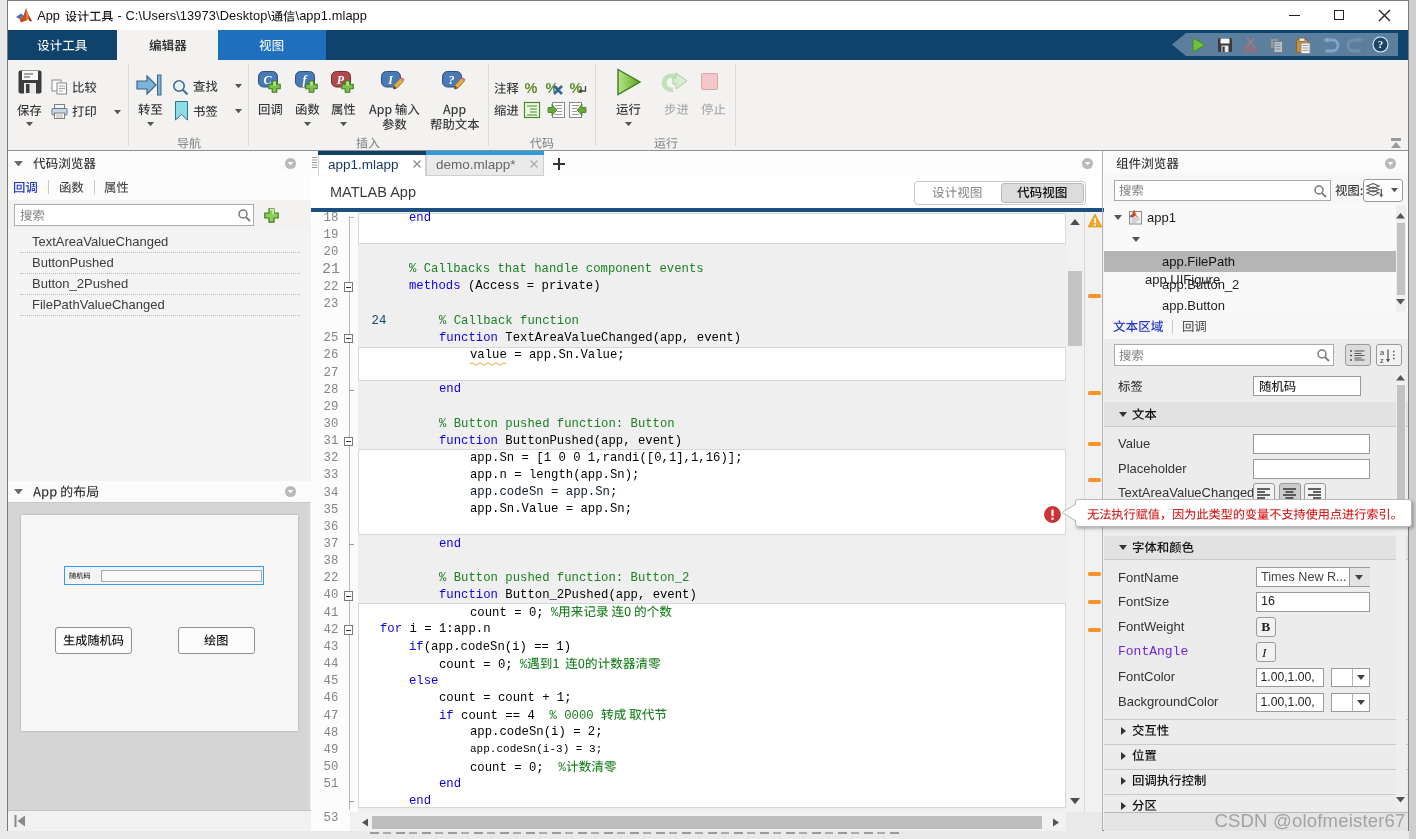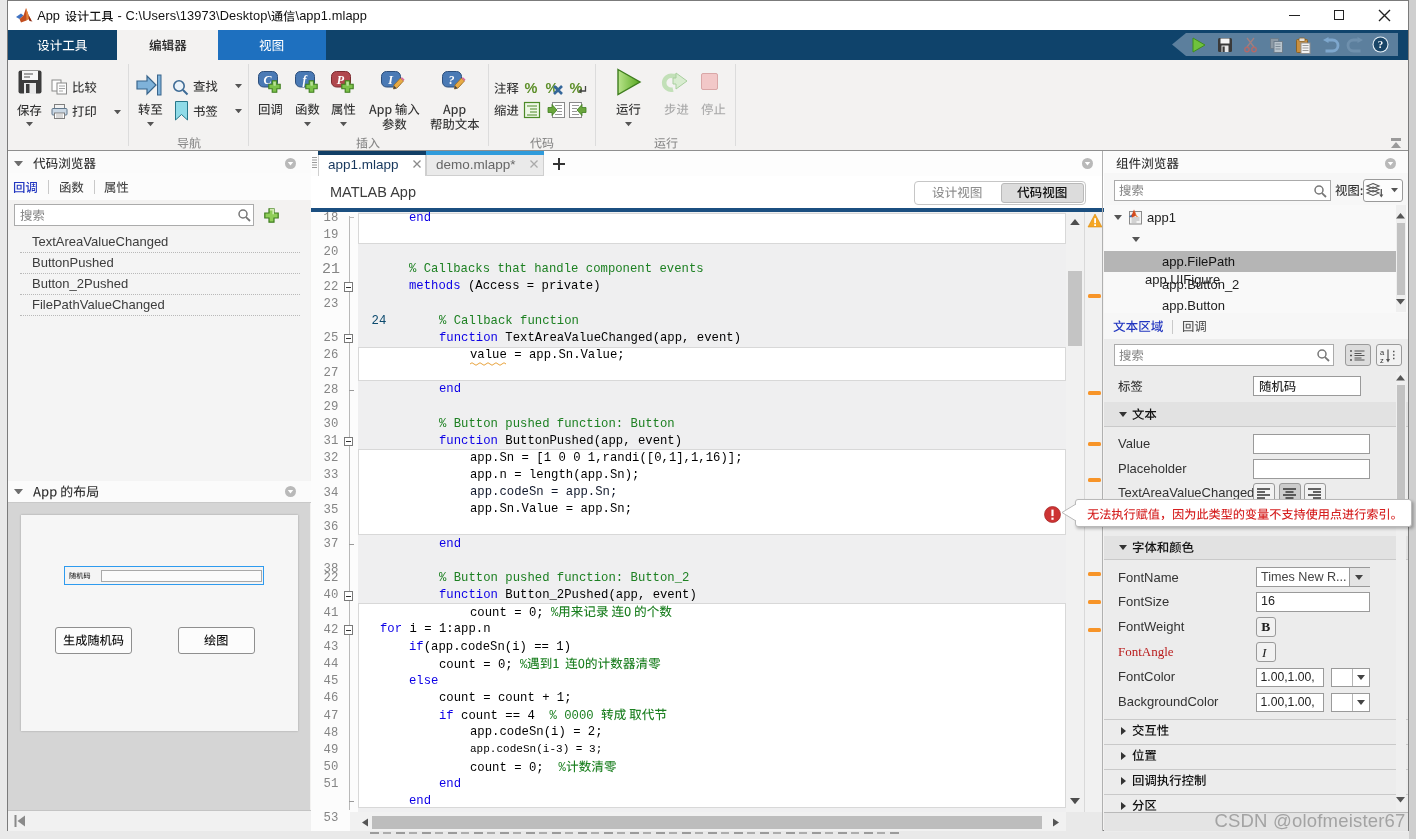--- a/index.html
+++ b/index.html
@@ -433,21 +433,21 @@
 <div style="position:absolute;font-family:'Liberation Mono',sans-serif;font-size:12.30px;color:#858585;white-space:pre;line-height:16.30px;left:331.0px;top:381.65px;transform:translateX(-50%);">28</div>
 <div style="position:absolute;font-family:'Liberation Mono',sans-serif;font-size:12.30px;color:#858585;white-space:pre;line-height:16.30px;left:331.0px;top:398.80px;transform:translateX(-50%);">29</div>
 <div style="position:absolute;font-family:'Liberation Mono',sans-serif;font-size:12.30px;color:#858585;white-space:pre;line-height:16.30px;left:331.0px;top:415.95px;transform:translateX(-50%);">30</div>
 <div style="position:absolute;font-family:'Liberation Mono',sans-serif;font-size:12.30px;color:#858585;white-space:pre;line-height:16.30px;left:331.0px;top:433.10px;transform:translateX(-50%);">31</div>
 <div style="position:absolute;font-family:'Liberation Mono',sans-serif;font-size:12.30px;color:#858585;white-space:pre;line-height:16.30px;left:331.0px;top:450.25px;transform:translateX(-50%);">32</div>
 <div style="position:absolute;font-family:'Liberation Mono',sans-serif;font-size:12.30px;color:#858585;white-space:pre;line-height:16.30px;left:331.0px;top:467.40px;transform:translateX(-50%);">33</div>
 <div style="position:absolute;font-family:'Liberation Mono',sans-serif;font-size:12.30px;color:#858585;white-space:pre;line-height:16.30px;left:331.0px;top:484.55px;transform:translateX(-50%);">34</div>
 <div style="position:absolute;font-family:'Liberation Mono',sans-serif;font-size:12.30px;color:#858585;white-space:pre;line-height:16.30px;left:331.0px;top:501.70px;transform:translateX(-50%);">35</div>
 <div style="position:absolute;font-family:'Liberation Mono',sans-serif;font-size:12.30px;color:#858585;white-space:pre;line-height:16.30px;left:331.0px;top:518.85px;transform:translateX(-50%);">36</div>
 <div style="position:absolute;font-family:'Liberation Mono',sans-serif;font-size:12.30px;color:#858585;white-space:pre;line-height:16.30px;left:331.0px;top:536.00px;transform:translateX(-50%);">37</div>
-<div style="position:absolute;font-family:'Liberation Mono',sans-serif;font-size:12.30px;color:#858585;white-space:pre;line-height:16.30px;left:331.0px;top:553.15px;transform:translateX(-50%);margin-top:8px;">38</div>
+<div style="position:absolute;font-family:'Liberation Mono',sans-serif;font-size:12.30px;color:#858585;white-space:pre;line-height:16.30px;left:331.0px;top:553.15px;transform:translateX(-50%);">38</div>
 <div style="position:absolute;font-family:'Liberation Mono',sans-serif;font-size:12.30px;color:#858585;white-space:pre;line-height:16.30px;left:331.0px;top:570.30px;transform:translateX(-50%);">22</div>
 <div style="position:absolute;font-family:'Liberation Mono',sans-serif;font-size:12.30px;color:#858585;white-space:pre;line-height:16.30px;left:331.0px;top:587.45px;transform:translateX(-50%);">40</div>
 <div style="position:absolute;font-family:'Liberation Mono',sans-serif;font-size:12.30px;color:#858585;white-space:pre;line-height:16.30px;left:331.0px;top:604.60px;transform:translateX(-50%);">41</div>
 <div style="position:absolute;font-family:'Liberation Mono',sans-serif;font-size:12.30px;color:#858585;white-space:pre;line-height:16.30px;left:331.0px;top:621.75px;transform:translateX(-50%);">42</div>
 <div style="position:absolute;font-family:'Liberation Mono',sans-serif;font-size:12.30px;color:#858585;white-space:pre;line-height:16.30px;left:331.0px;top:638.90px;transform:translateX(-50%);">43</div>
 <div style="position:absolute;font-family:'Liberation Mono',sans-serif;font-size:12.30px;color:#858585;white-space:pre;line-height:16.30px;left:331.0px;top:656.05px;transform:translateX(-50%);">44</div>
 <div style="position:absolute;font-family:'Liberation Mono',sans-serif;font-size:12.30px;color:#858585;white-space:pre;line-height:16.30px;left:331.0px;top:673.20px;transform:translateX(-50%);">45</div>
 <div style="position:absolute;font-family:'Liberation Mono',sans-serif;font-size:12.30px;color:#858585;white-space:pre;line-height:16.30px;left:331.0px;top:690.35px;transform:translateX(-50%);">46</div>
 <div style="position:absolute;font-family:'Liberation Mono',sans-serif;font-size:12.30px;color:#858585;white-space:pre;line-height:16.30px;left:331.0px;top:707.50px;transform:translateX(-50%);">47</div>
 <div style="position:absolute;font-family:'Liberation Mono',sans-serif;font-size:12px;color:#858585;white-space:pre;line-height:16.30px;left:331.0px;top:724.65px;transform:translateX(-50%);">48</div>
@@ -689,21 +689,21 @@
 <div style="position:absolute;left:1348.5px;top:567.5px;width:21.0px;height:18.5px;background:#e4e4e4;border-left:1px solid #9a9a9a;"></div>
 <svg style="position:absolute;left:1355.0px;top:574.5px" width="8.0" height="5.0">
     <polygon points="0,0 8.0,0 4.0,5.0" fill="#444"></polygon>
   </svg>
 <div style="position:absolute;font-family:'Liberation Sans',sans-serif;font-size:13.00px;color:#333;white-space:pre;line-height:17.00px;left:1118.0px;top:593.00px;">FontSize</div>
 <div style="position:absolute;left:1256.0px;top:592.0px;width:114.0px;height:19.5px;background:#fff;border:1px solid #9a9a9a;"></div>
 <div style="position:absolute;font-family:'Liberation Sans',sans-serif;font-size:12.60px;color:#222;white-space:pre;line-height:16.60px;left:1261.0px;top:593.20px;">16</div>
 <div style="position:absolute;font-family:'Liberation Sans',sans-serif;font-size:13.00px;color:#333;white-space:pre;line-height:17.00px;left:1118.0px;top:618.00px;">FontWeight</div>
 <div style="position:absolute;left:1256.0px;top:617.0px;width:19.5px;height:19.5px;background:#f2f2f2;border:1px solid #9a9a9a;border-radius:3.0px;"></div>
 <div style="position:absolute;font-family:'Liberation Serif',sans-serif;font-size:13.50px;color:#222;white-space:pre;line-height:17.50px;font-weight:700;left:1265.8px;top:617.75px;transform:translateX(-50%);">B</div>
-<div style="position:absolute;font-family:Liberation Serif, serif;font-size:13.00px;color:#b91c1c;white-space:pre;line-height:17.00px;left:1118.0px;top:643.00px;">FontAngle</div>
+<div style="position:absolute;font-family:Liberation Mono, monospace;font-size:13.00px;color:#6d28d9;white-space:pre;line-height:17.00px;left:1118.0px;top:643.00px;">FontAngle</div>
 <div style="position:absolute;left:1256.0px;top:642.0px;width:19.5px;height:19.5px;background:#f2f2f2;border:1px solid #9a9a9a;border-radius:3.0px;"></div>
 <div style="position:absolute;left:1262px;top:644.5px;font-family:'Liberation Serif',serif;font-size:13.5px;font-style:italic;color:#222">I</div>
 <div style="position:absolute;font-family:'Liberation Sans',sans-serif;font-size:13.00px;color:#333;white-space:pre;line-height:17.00px;left:1118.0px;top:668.00px;">FontColor</div>
 <div style="position:absolute;left:1256.0px;top:667.5px;width:68.0px;height:19.0px;background:#fff;border:1px solid #9a9a9a;"></div>
 <div style="position:absolute;font-family:'Liberation Sans',sans-serif;font-size:12.20px;color:#222;white-space:pre;line-height:16.20px;left:1260.5px;top:668.90px;">1.00,1.00,</div>
 <div style="position:absolute;left:1331.0px;top:667.5px;width:39.0px;height:19.0px;background:#fff;border:1px solid #9a9a9a;"></div>
 <div style="position:absolute;left:1351.5px;top:668.5px;width:1.0px;height:17.0px;background:#b5b5b5;"></div>
 <svg style="position:absolute;left:1356.5px;top:674.5px" width="8.0" height="5.0">
     <polygon points="0,0 8.0,0 4.0,5.0" fill="#444"></polygon>
   </svg>

